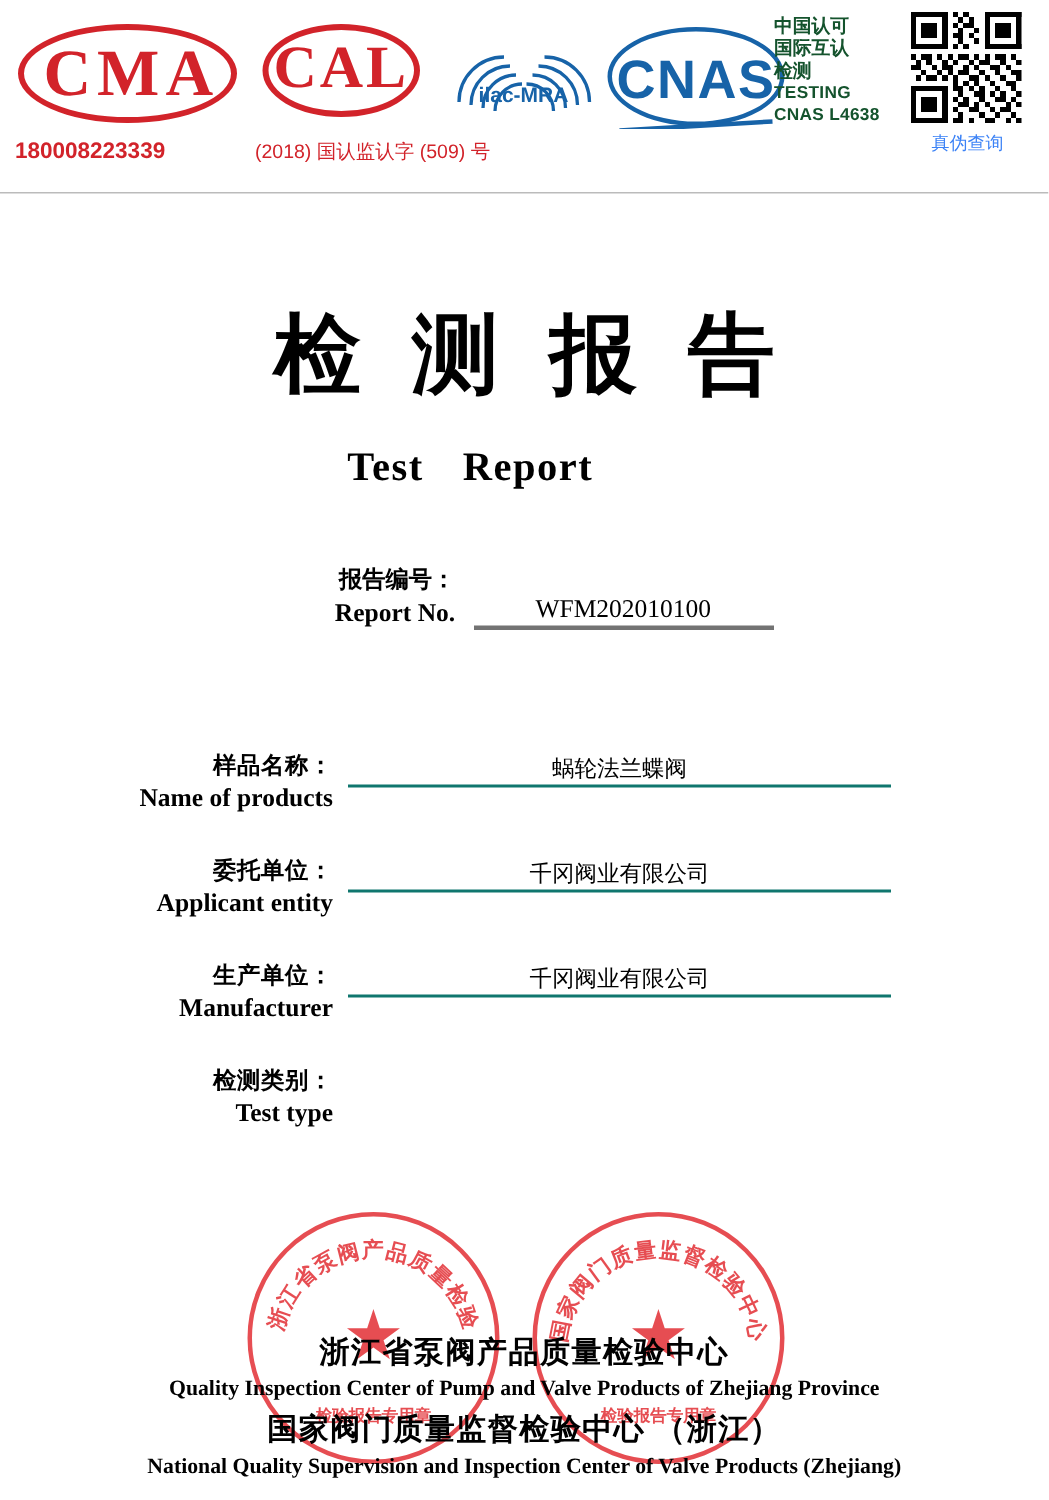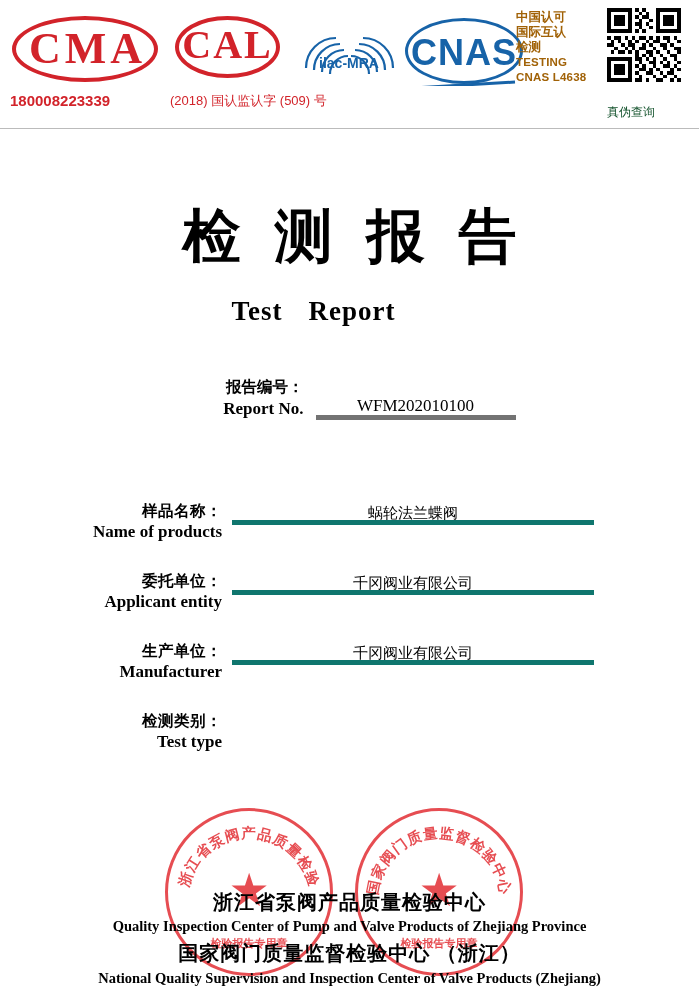--- a/index.html
+++ b/index.html
@@ -155,21 +155,21 @@
 
   
   .cnas-cn {
     position: absolute;
     left: 516px;
     top: 10px;
     width: 78px;
     font-family: "Liberation Sans", sans-serif;
     font-size: 12.5px;
     line-height: 15px;
-    color: #a16207;
+    color: #14532d;
     font-weight: bold;
     text-align: left;
   }
   .cnas-cn .en {
     font-size: 11.5px;
     letter-spacing: 0.2px;
   }
 
   
   .qr-wrap {
@@ -177,25 +177,26 @@
     left: 607px;
     top: 8px;
     width: 80px;
   }
   .qr {
     width: 74px;
     height: 74px;
     display: block;
   }
   .qr-label {
-    margin-top: 22px;
+    margin-top: 5px;
     width: 76px;
+    text-align: center;
     font-family: "Liberation Sans", sans-serif;
     font-size: 12px;
-    color: #14532d;
+    color: #3b82f6;
   }
 
   
   .hr-top {
     position: absolute;
     left: 0;
     top: 128px;
     width: 699px;
     height: 1px;
     background: #bbb;
@@ -251,21 +252,21 @@
   }
   .report-no .labels .en {
     font-family: "Liberation Serif", serif;
     font-size: 17px;
     font-weight: bold;
   }
   .report-no .value {
     width: 200px;
     margin-left: 12px;
     align-self: flex-end;
-    border-bottom: 5px solid #737373;
+    border-bottom: 3px solid #737373;
     text-align: center;
     font-family: "Liberation Serif", serif;
     font-size: 17px;
     padding-bottom: 2px;
     height: 24px;
     box-sizing: border-box;
   }
 
   
   .fields {
@@ -296,21 +297,21 @@
   .field-label .en {
     display: block;
     font-family: "Liberation Serif", serif;
     font-size: 17px;
     font-weight: bold;
   }
   .field-value {
     flex: none;
     width: 362px;
     margin-left: 10px;
-    border-bottom: 5px solid #0f766e;
+    border-bottom: 2px solid #0f766e;
     text-align: center;
     font-family: "Liberation Sans", sans-serif;
     font-size: 15px;
     height: 25px;
     line-height: 25px;
     box-sizing: border-box;
   }
 
   
   .stamp {

